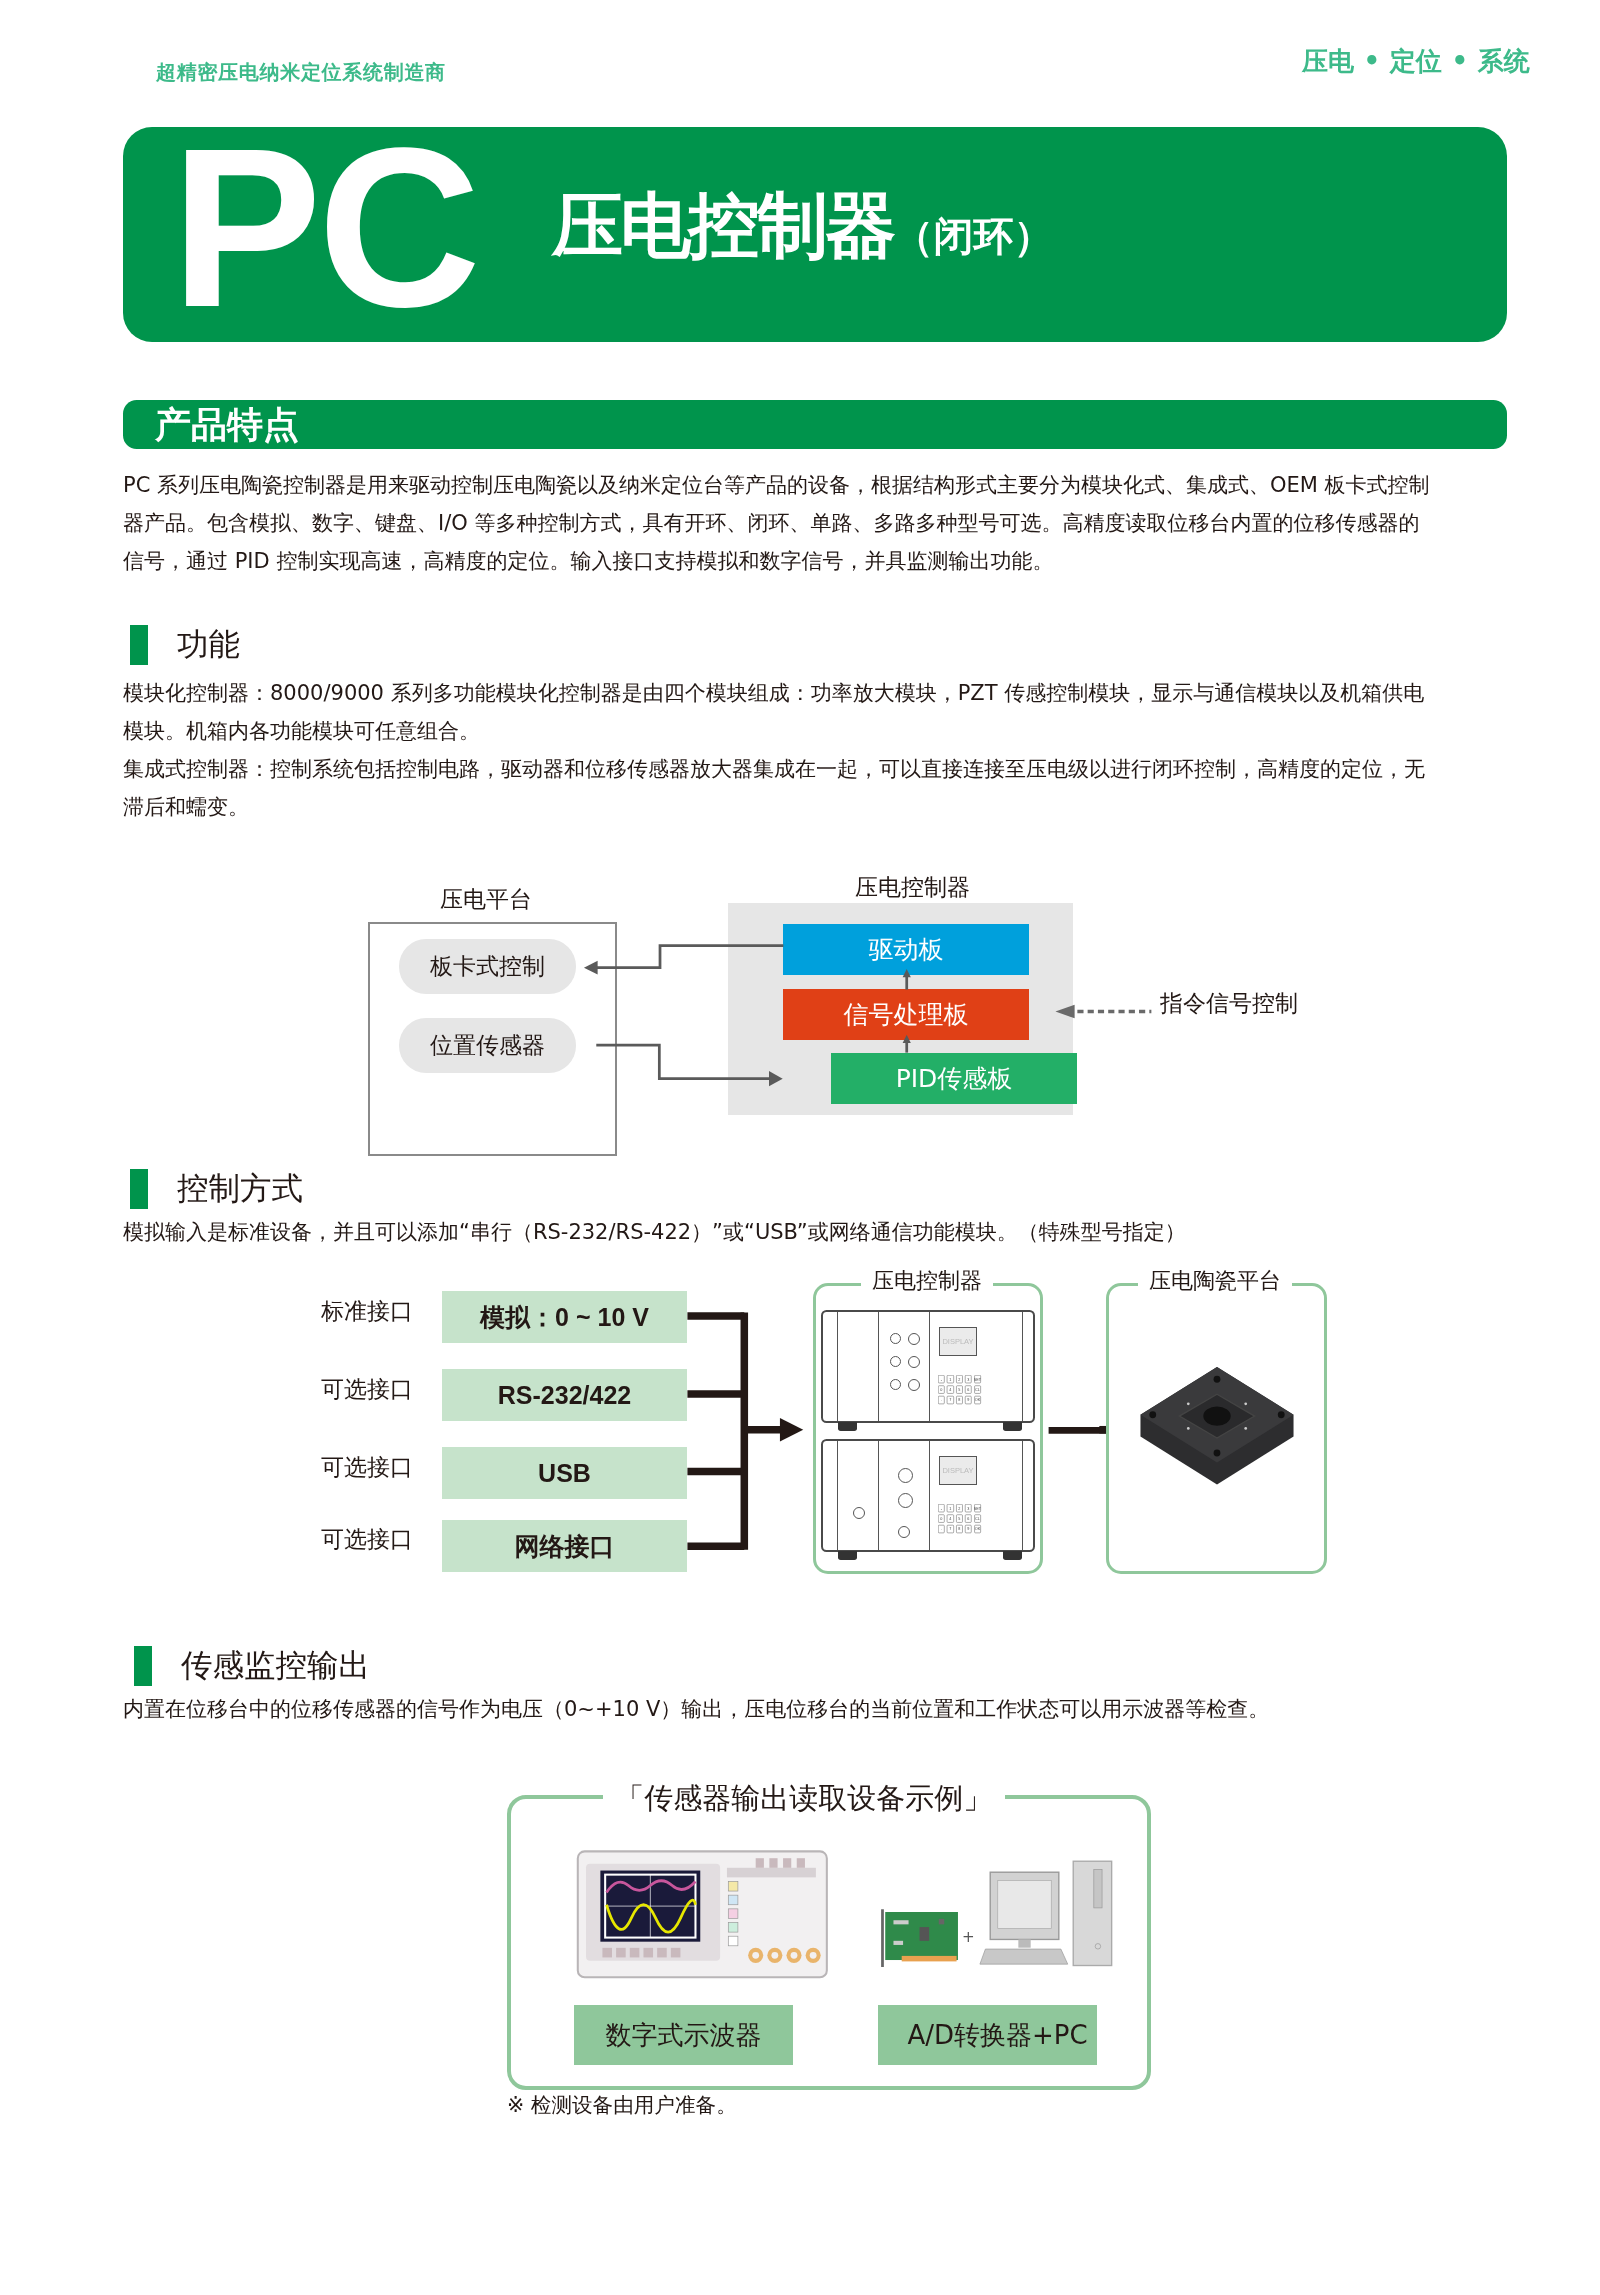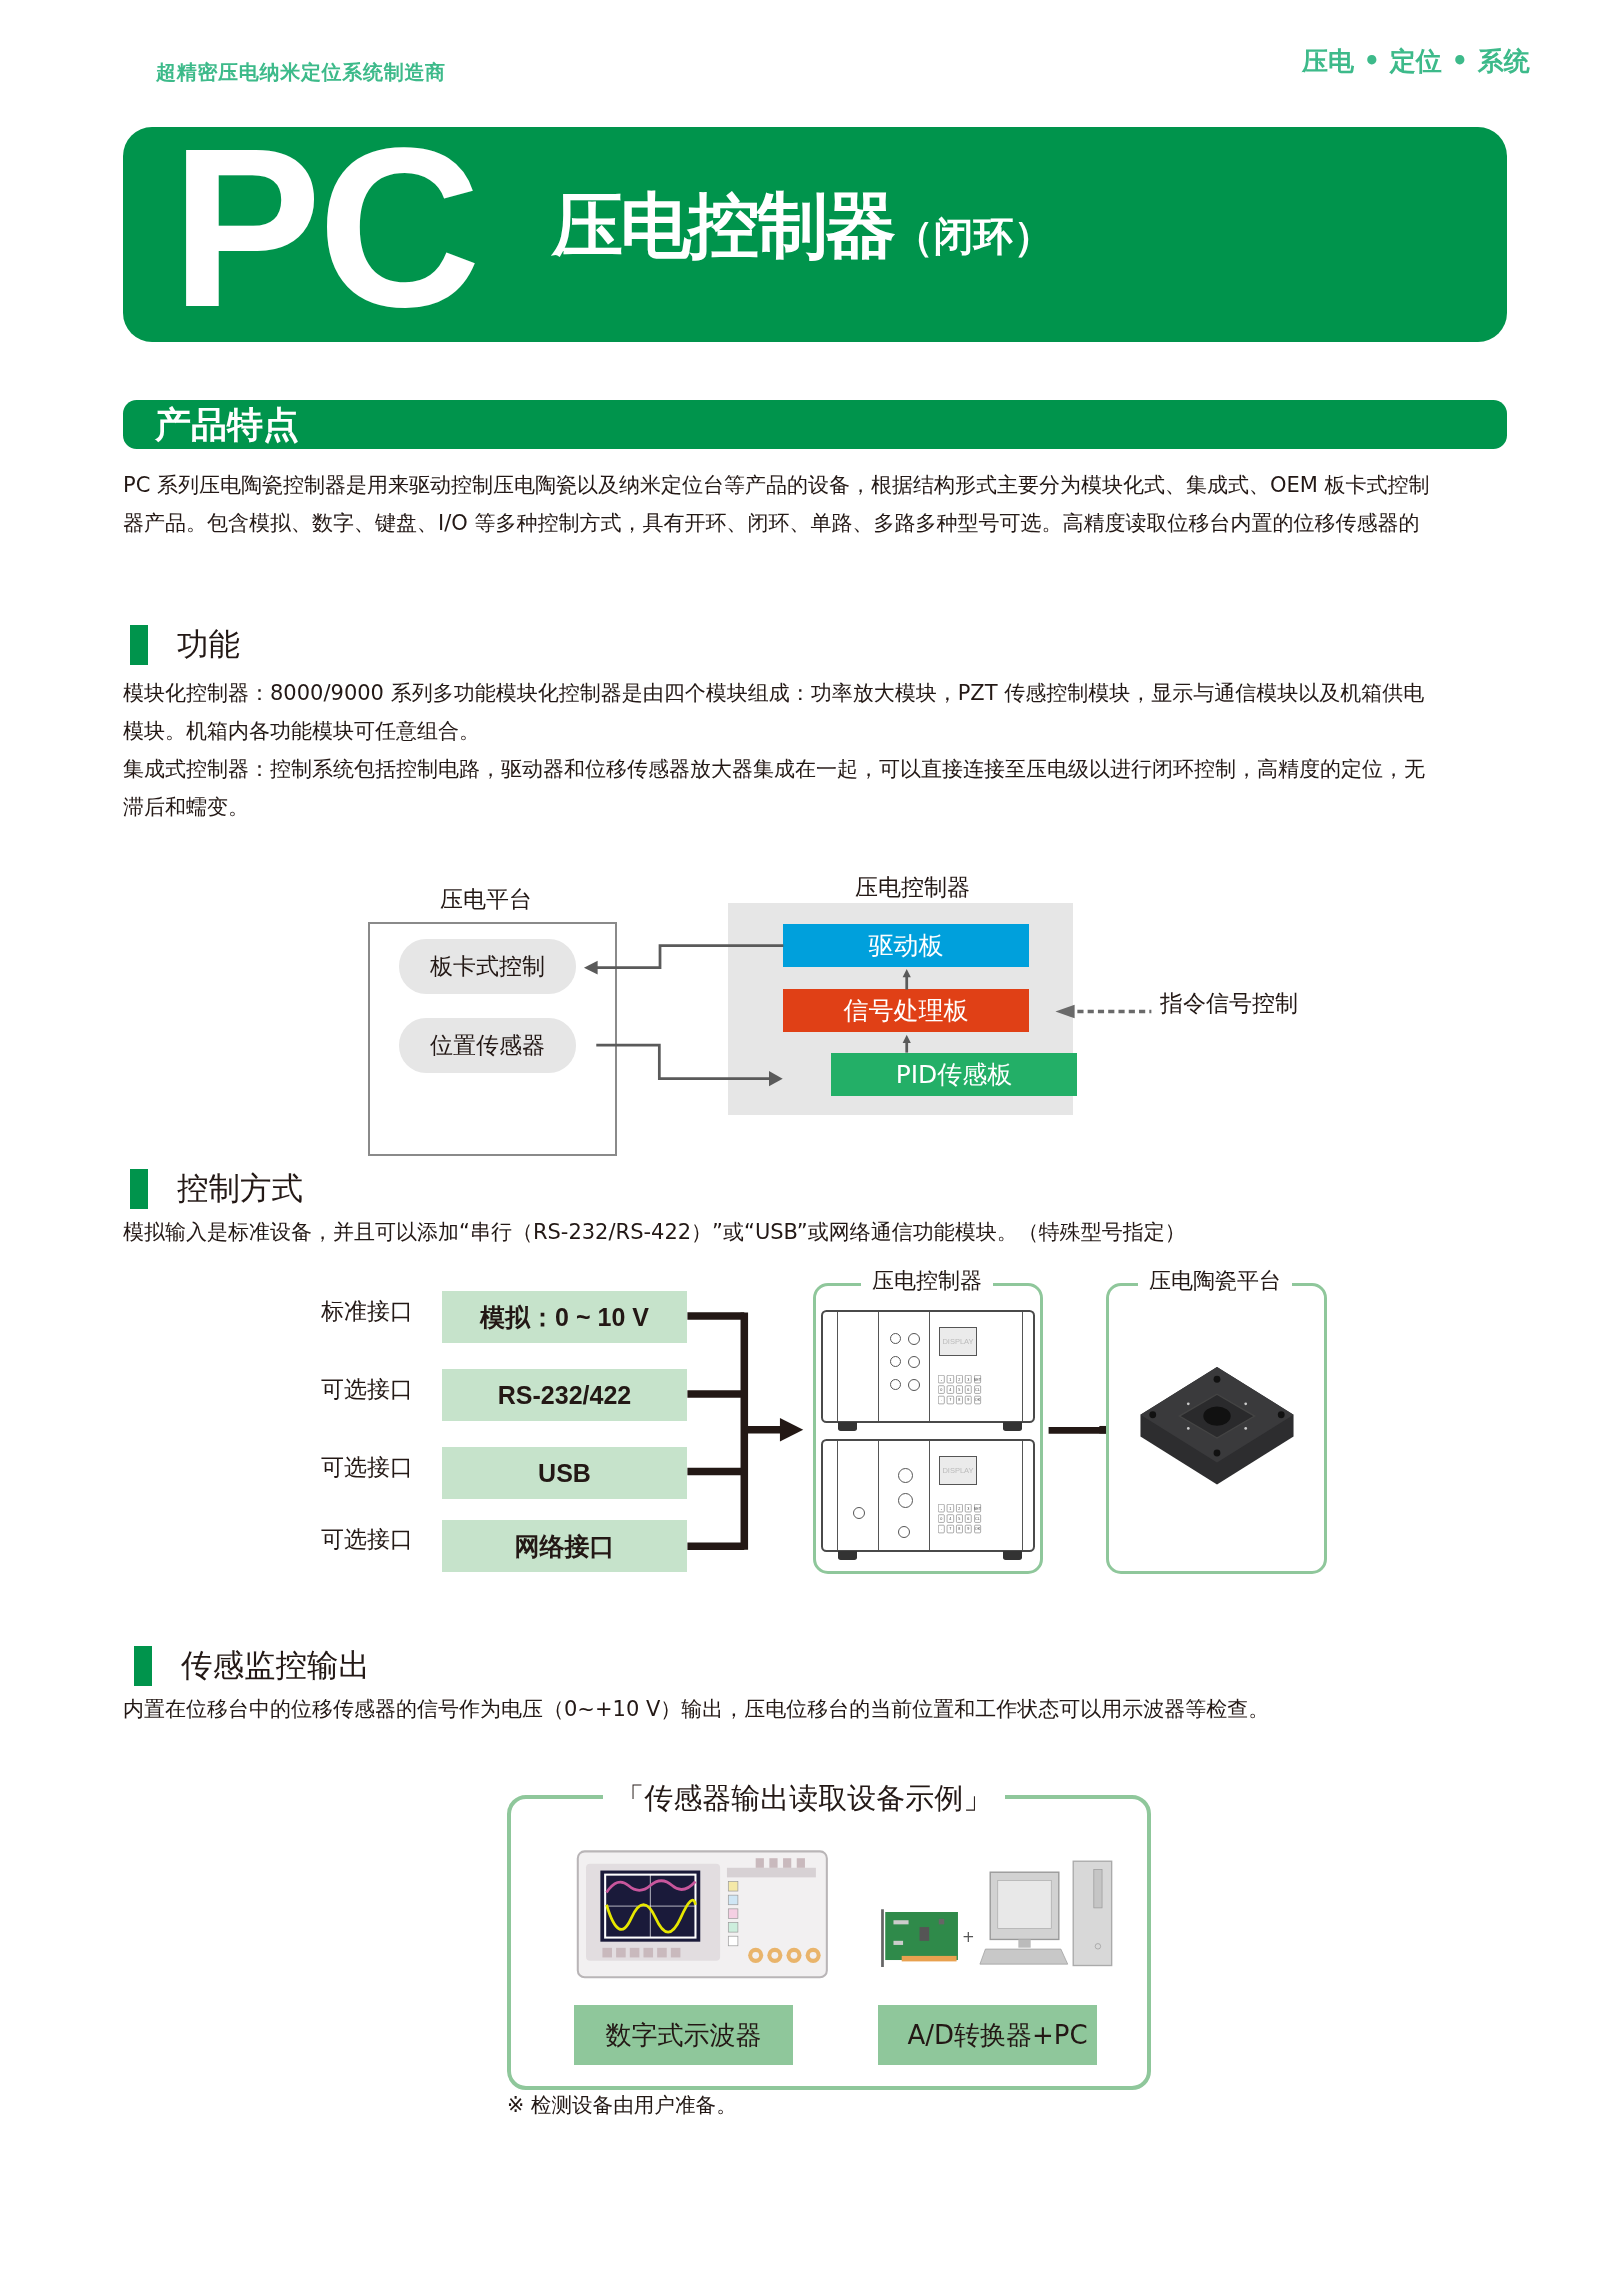--- a/index.html
+++ b/index.html
@@ -26,21 +26,21 @@
 
   .sec-head { height: 40px; }
   .sec-bar { position: absolute; left: 0; top: 0; width: 18px; height: 40px; background: #00944c; }
   .sec-title { position: absolute; left: 47px; top: -1.4px; font-size: 31.5px; line-height: 41px; color: #231815; white-space: nowrap; }
 
   
   .d1-label { font-size: 23px; color: #231815; white-space: nowrap; }
   .platform-box { left: 368px; top: 922px; width: 249px; height: 234px; border: 2.1px solid #8a8a8a; background: #fff; }
   .pill { width: 177px; height: 55px; border-radius: 27px; background: #e6e6e6; font-size: 23px; display: flex; align-items: center; justify-content: center; color: #231815; }
   .ctrl-bg { left: 728px; top: 903px; width: 345px; height: 212px; background: #e6e6e6; }
-  .board { width: 246px; height: 43px; display: flex; align-items: center; justify-content: center; color: #ffffff; font-size: 25px; }
+  .board { width: 246px; height: 51px; display: flex; align-items: center; justify-content: center; color: #ffffff; font-size: 25px; }
   .b-drive { background: #00a0dc; }
   .b-signal { background: #e04016; }
   .b-pid { background: #23af67; }
 
   
   .iface-label { font-size: 23px; color: #231815; white-space: nowrap; }
   .iface-box { width: 245px; height: 52px; background: #c6e3cb; display: flex; align-items: center; justify-content: center; font-family: "Liberation Sans", sans-serif; font-weight: bold; font-size: 25px; color: #231815; }
   .frame { border: 3.4px solid #8fc79b; border-radius: 15px; background: transparent; }
   .frame-title { background: #ffffff; padding: 0 11px; font-size: 22px; color: #231815; white-space: nowrap; }
 
@@ -71,20 +71,21 @@
 <div class="abs banner-title">
   <span>压电控制器</span><span class="banner-sub">（闭环）</span>
 </div>
 
 <div class="abs feature-bar"></div>
 <div class="abs feature-bar-title">产品特点</div>
 
 <div class="abs para" style="top:466px;">
   <div>PC 系列压电陶瓷控制器是用来驱动控制压电陶瓷以及纳米定位台等产品的设备，根据结构形式主要分为模块化式、集成式、OEM 板卡式控制</div>
   <div>器产品。包含模拟、数字、键盘、I/O 等多种控制方式，具有开环、闭环、单路、多路多种型号可选。高精度读取位移台内置的位移传感器的</div>
+  <div>信号，通过 PID 控制实现高速，高精度的定位。输入接口支持模拟和数字信号，并具监测输出功能。</div>
 </div>
 
 <div class="abs sec-head" style="left:130px; top:625px;">
   <div class="sec-bar"></div>
   <div class="sec-title">功能</div>
 </div>
 <div class="abs para" style="top:674px;">
   <div>模块化控制器：8000/9000 系列多功能模块化控制器是由四个模块组成：功率放大模块，PZT 传感控制模块，显示与通信模块以及机箱供电</div>
   <div>模块。机箱内各功能模块可任意组合。</div>
   <div>集成式控制器：控制系统包括控制电路，驱动器和位移传感器放大器集成在一起，可以直接连接至压电级以进行闭环控制，高精度的定位，无</div>

